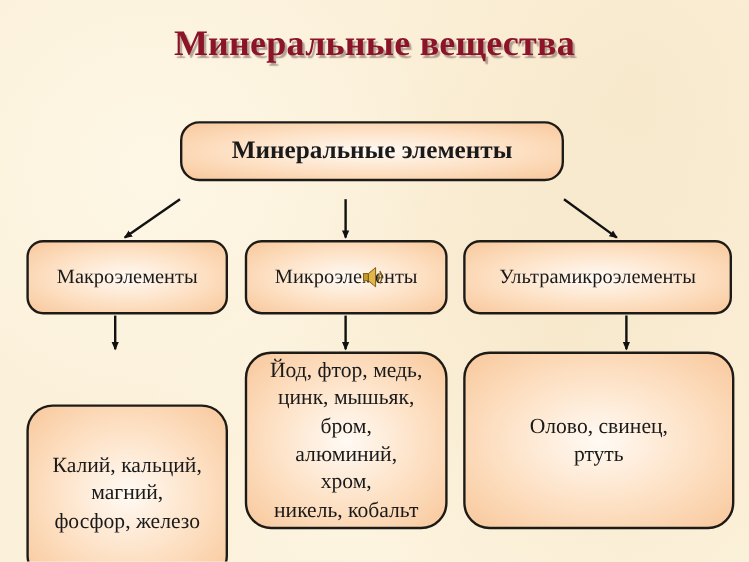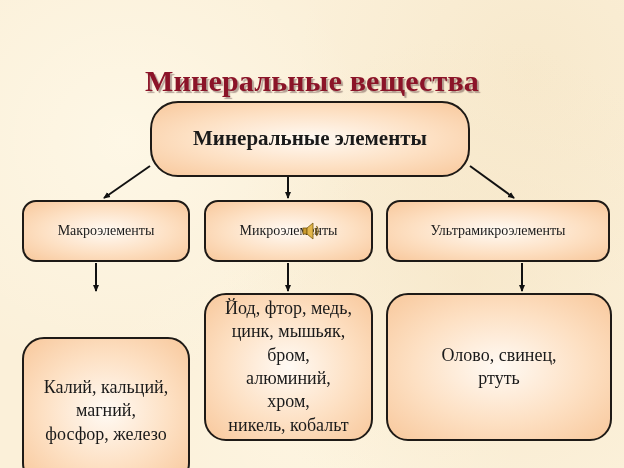--- a/index.html
+++ b/index.html
@@ -13,31 +13,30 @@
       radial-gradient(circle at 85% 15%, rgba(244,226,192,0.5) 0, rgba(244,226,192,0) 35%);
     font-family: "Liberation Serif", "DejaVu Serif", serif;
     color:#1a1a1a;
   }
   .title {
     position:absolute; left:0; top:20px; width:624px; text-align:center;
     font-family: "Liberation Serif", serif; font-weight:bold; font-size:30px;
     color:#8b1428;
     text-shadow: 2px 2px 1px rgba(90,60,60,0.45);
     letter-spacing:0.2px;
-    margin-top:44px;
   }
   .box {
     position:absolute; box-sizing:border-box;
     border:2px solid #1e1a16; border-radius:14px;
     background: radial-gradient(ellipse at center, #fffaf4 0%, #fde0c3 55%, #f8c89c 100%);
     display:flex; align-items:center; justify-content:center; text-align:center;
     line-height:1.3;
   }
-  .box.top { left:150px; top:101px; width:320px; height:76px; border-radius:28px; font-weight:bold; font-size:21px; }
-  .box.mid { top:200px; height:62px; font-size:14px; }
+  .box.top { left:150px; top:101px; width:320px; height:50px; border-radius:16px; font-weight:bold; font-size:21px; }
+  .box.mid { top:200px; height:62px; font-size:17px; }
   .box.bottom { top:293px; height:148px; font-size:18px; border-radius:22px; }
   #box-macro { left:22px; width:168px; }
   #box-micro { left:204px; width:169px; }
   #box-ultra { left:386px; width:224px; }
   #box-macro-list { left:22px; width:168px;margin-top:44px; }
   #box-micro-list { left:204px; width:169px; padding:0 18px; }
   #box-ultra-list { left:386px; width:226px; }
   .lines { white-space:pre-line; }
   svg.arrows { position:absolute; left:0; top:0; width:624px; height:468px; pointer-events:none; }
   .speaker { position:absolute; left:302px; top:221px; width:18px; height:20px; }

